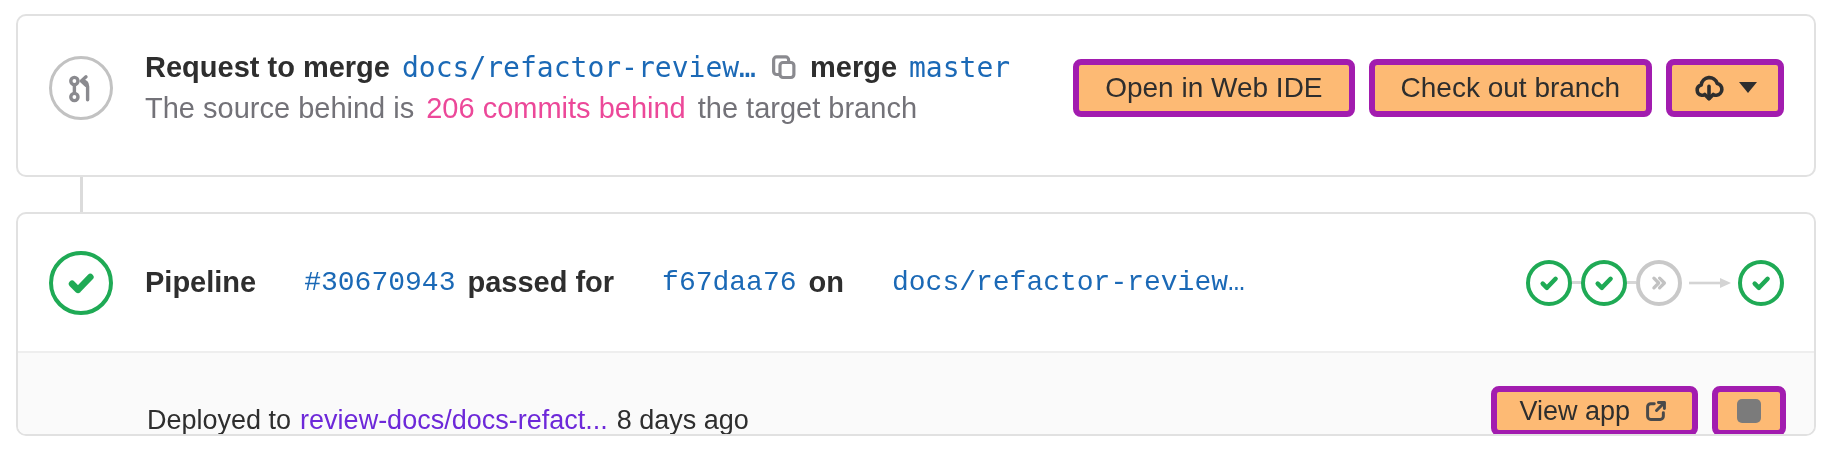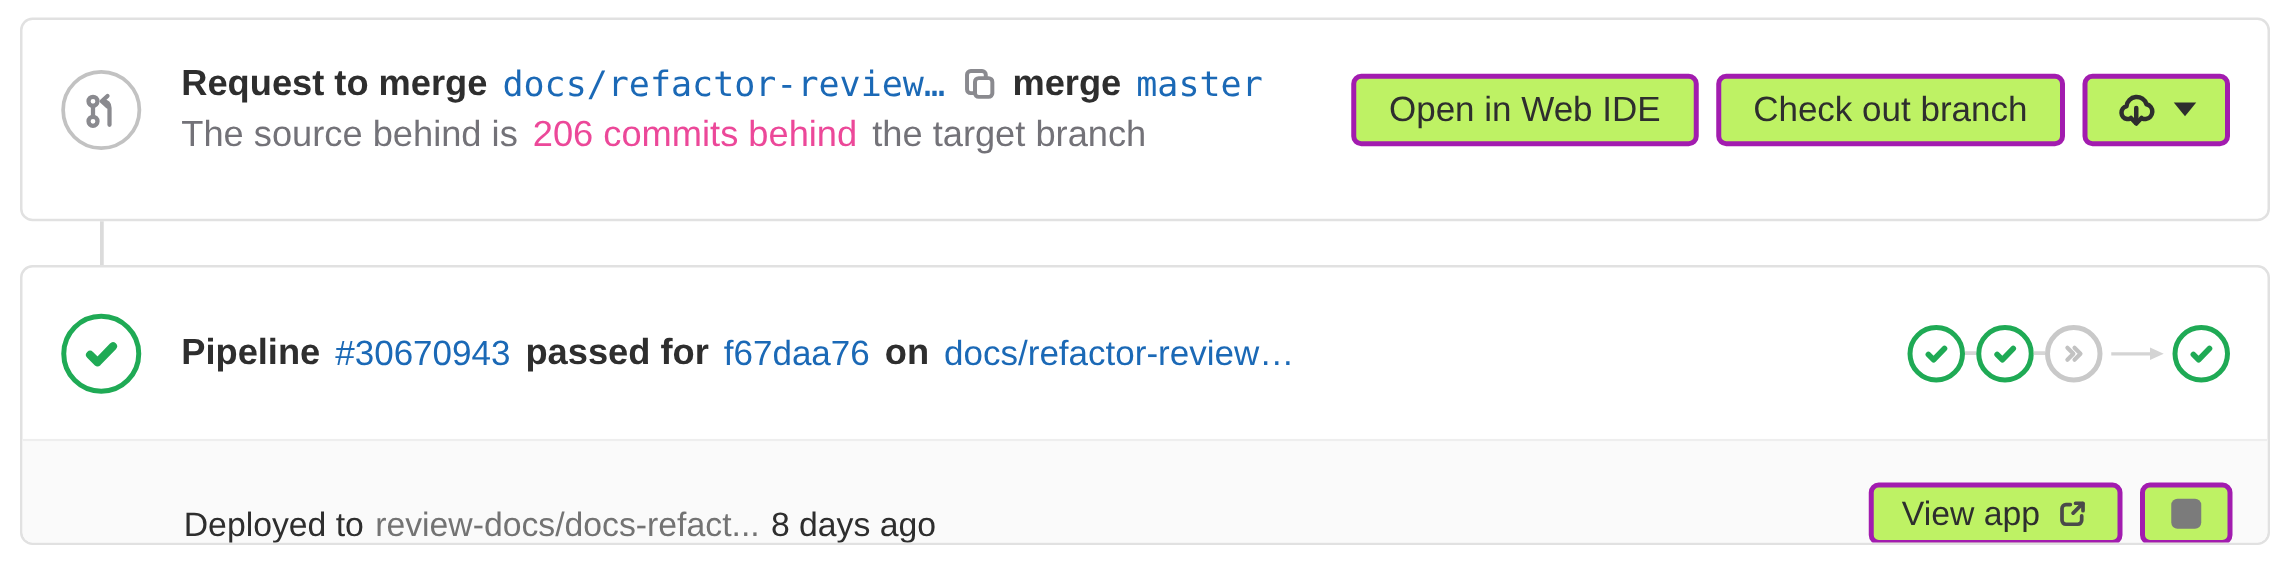--- a/index.html
+++ b/index.html
@@ -25,39 +25,39 @@
   .bold { font-weight:700; font-size:29px; color:#2e2e2e; }
   .ref {
     font-family:"DejaVu Sans Mono","Liberation Mono",monospace;
     font-size:28px; color:#1b69b6; text-decoration:none; cursor:pointer;
   }
   .copy-btn { display:inline-flex; align-items:center; cursor:pointer; }
   .subtitle { font-size:29px; color:#737278; }
   .subtitle a { color:#ec4899; text-decoration:none; cursor:pointer; }
   .mr-actions { margin-left:auto; display:flex; align-items:center; gap:14px; }
   .btn {
-    height:58px; background:#bef264; border:4px solid #a21caf; border-radius:8px;
+    height:58px; background:#fdba74; border:6px solid #a21caf; border-radius:8px;
     font-family:inherit; font-size:28px; color:#2e2e2e; padding:0 26px;
     display:inline-flex; align-items:center; justify-content:center; gap:14px; cursor:pointer;
   }
   .btn-download { width:118px; padding:0; }
   .caret-down {
     width:0; height:0; border-left:9px solid transparent;
     border-right:9px solid transparent; border-top:11px solid #2e2e2e;
   }
   
   .connector { position:absolute; left:80px; top:177px; width:3px; height:35px; background:#dbdbdb; }
   
   .pipe-card { top:212px; height:224px; padding:0; overflow:hidden; }
   .pipe-head { height:137px; display:flex; align-items:center; padding:0 30px 0 31px; }
   .status-badge { border:4px solid #1faa55; }
   .pipe-text { margin-left:32px; display:flex; align-items:center; gap:12px; white-space:nowrap; font-size:29px; }
   .pipe-text .mono-link {
-    font-family:Liberation Sans, sans-serif;
-    font-size:28px; color:#1b69b6; text-decoration:none; cursor:pointer;
+    font-family:Liberation Mono, monospace;
+    font-size:28px; color:#1b69b6; text-decoration:none; cursor:pointer;margin-left:36px;
   }
   
   .mini-graph { margin-left:auto; display:flex; align-items:center; }
   .stage {
     width:46px; height:46px; border-radius:50%; border:4px solid transparent;
     display:flex; align-items:center; justify-content:center; cursor:pointer; background:#fff;
   }
   .stage.passed  { border-color:#1faa55; }
   .stage.skipped { border-color:#c9c9c9; }
   .stage svg { display:none; }
@@ -65,21 +65,21 @@
   .stage.skipped svg.ic-skip  { display:block; }
   .stage-link { width:9px; height:3px; background:#d6d6d6; }
   .stage-arrow { margin:0 5px; }
   
   .deploy-foot {
     height:85px; background:#fafafa; border-top:2px solid #eeeeee;
     display:flex; align-items:flex-end; padding:0 28px 0 129px;
     border-radius:0 0 8px 8px; font-size:27px; white-space:nowrap;
   }
   .deploy-text { display:inline-flex; gap:9px; align-items:center; color:#2e2e2e; }
-  .deploy-text a { color:#737373; text-decoration:none; cursor:pointer; }
+  .deploy-text a { color:#6d28d9; text-decoration:none; cursor:pointer; }
   .deploy-actions { margin-left:auto; display:flex; align-items:center; gap:14px; }
   .btn-sm { height:50px; font-size:27px; padding:17px 22px; gap:12px; }
   .btn-stop { width:74px; padding:0; }
   .stop-square { width:24px; height:24px; border-radius:5px; background:#7b7b7b; }
 </style>
 </head>
 <body>
 
 <section class="card mr-card">
   <div class="circle-badge mr-badge">

